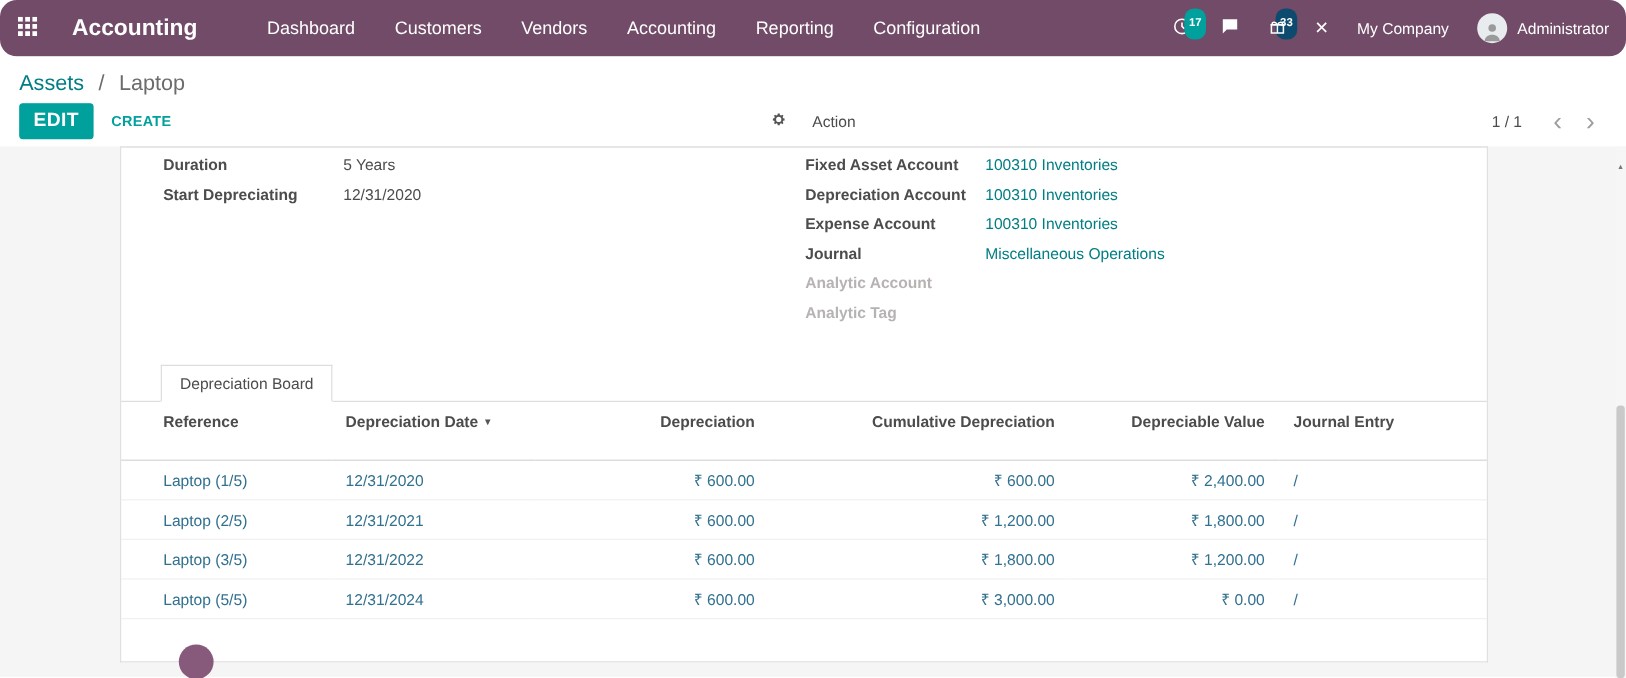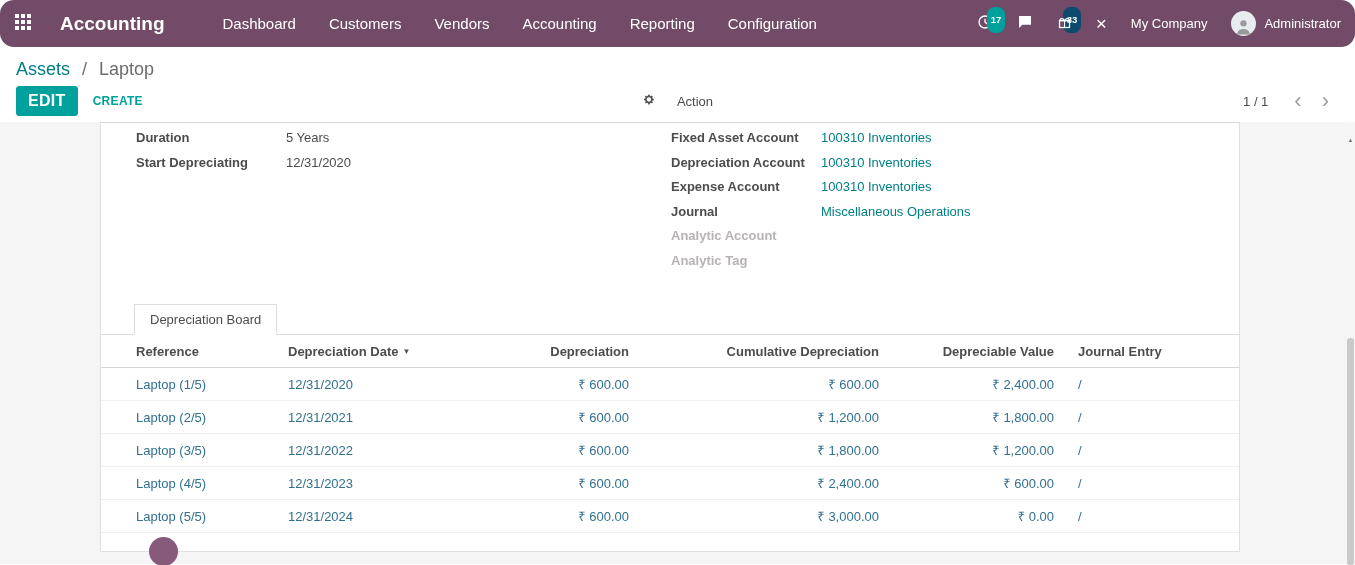--- a/index.html
+++ b/index.html
@@ -59,21 +59,21 @@
   .o-label.muted { color: #b8b3b3; }
   .o-value { color: #4c4c4c; }
   a.o-link { color: #017E84; text-decoration: none; cursor: pointer; }
 
   .o-notebook { margin-top: 27px; }
   .o-tabs { border-bottom: 1px solid #ddd; padding-left: 33px; }
   .o-tab { display: inline-block; background: #fff; border: 1px solid #ddd; border-bottom: 1px solid #fff;
            margin-bottom: -1px; padding: 7px 15px; font-size: 13px; color: #4c4c4c; cursor: pointer; }
 
   table { width: 100%; border-collapse: collapse; font-size: 13px; table-layout: fixed; }
-  th { font-weight: 700; color: #4c4c4c; padding: 9px 12px 8px; border-bottom: 1px solid #d5d5d5;
+  th { font-weight: 700; color: #4c4c4c; padding: 9px 12px 24px; border-bottom: 1px solid #d5d5d5;
        text-align: left; white-space: nowrap; overflow: hidden; }
   td { padding: 7px 12px; border-bottom: 1px solid #f0f0f0; color: #31708f; white-space: nowrap; cursor: pointer; }
   th.col-ref, td.col-ref { padding-left: 35px; }
   .num { text-align: right; }
   .sort-icon { font-size: 8px; color: #555; margin-left: 4px; vertical-align: 2px; }
 
   .chatter-avatar { position: absolute; left: 149px; top: 415px; width: 29px; height: 29px;
                     border-radius: 50%; background: #875A7B; }
 
   
@@ -260,28 +260,20 @@
           </tr>
           <tr>
             <td class="col-ref">Laptop (3/5)</td>
             <td>12/31/2022</td>
             <td class="num">₹ 600.00</td>
             <td class="num">₹ 1,800.00</td>
             <td class="num">₹ 1,200.00</td>
             <td>/</td>
           </tr>
           <tr>
-            <td class="col-ref">Laptop (4/5)</td>
-            <td>12/31/2023</td>
-            <td class="num">₹ 600.00</td>
-            <td class="num">₹ 2,400.00</td>
-            <td class="num">₹ 600.00</td>
-            <td>/</td>
-          </tr>
-          <tr>
             <td class="col-ref">Laptop (5/5)</td>
             <td>12/31/2024</td>
             <td class="num">₹ 600.00</td>
             <td class="num">₹ 3,000.00</td>
             <td class="num">₹ 0.00</td>
             <td>/</td>
           </tr>
         </tbody>
       </table>
     </div>

